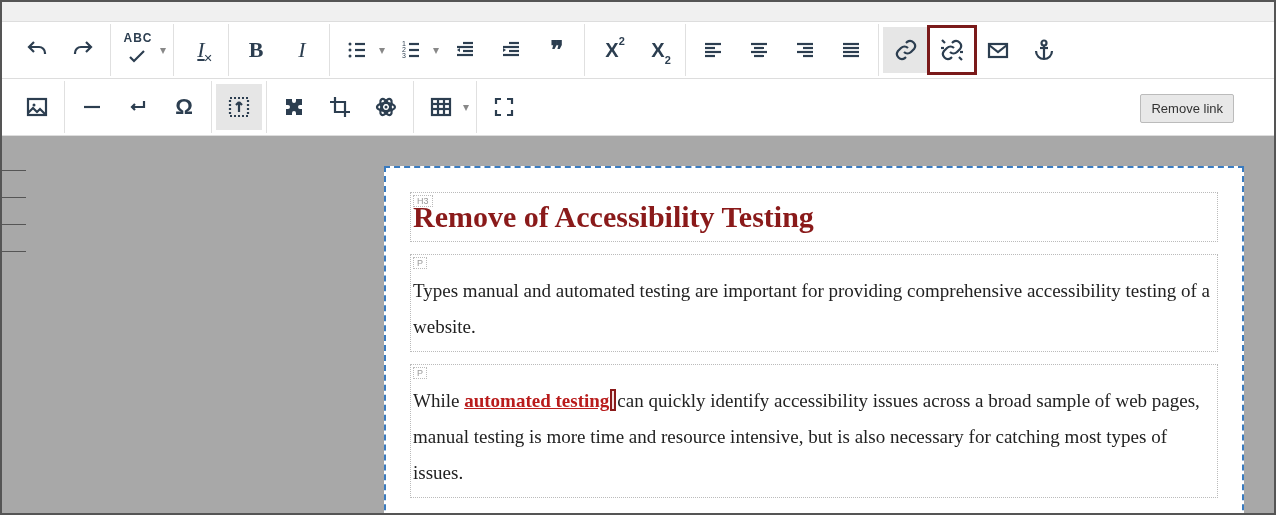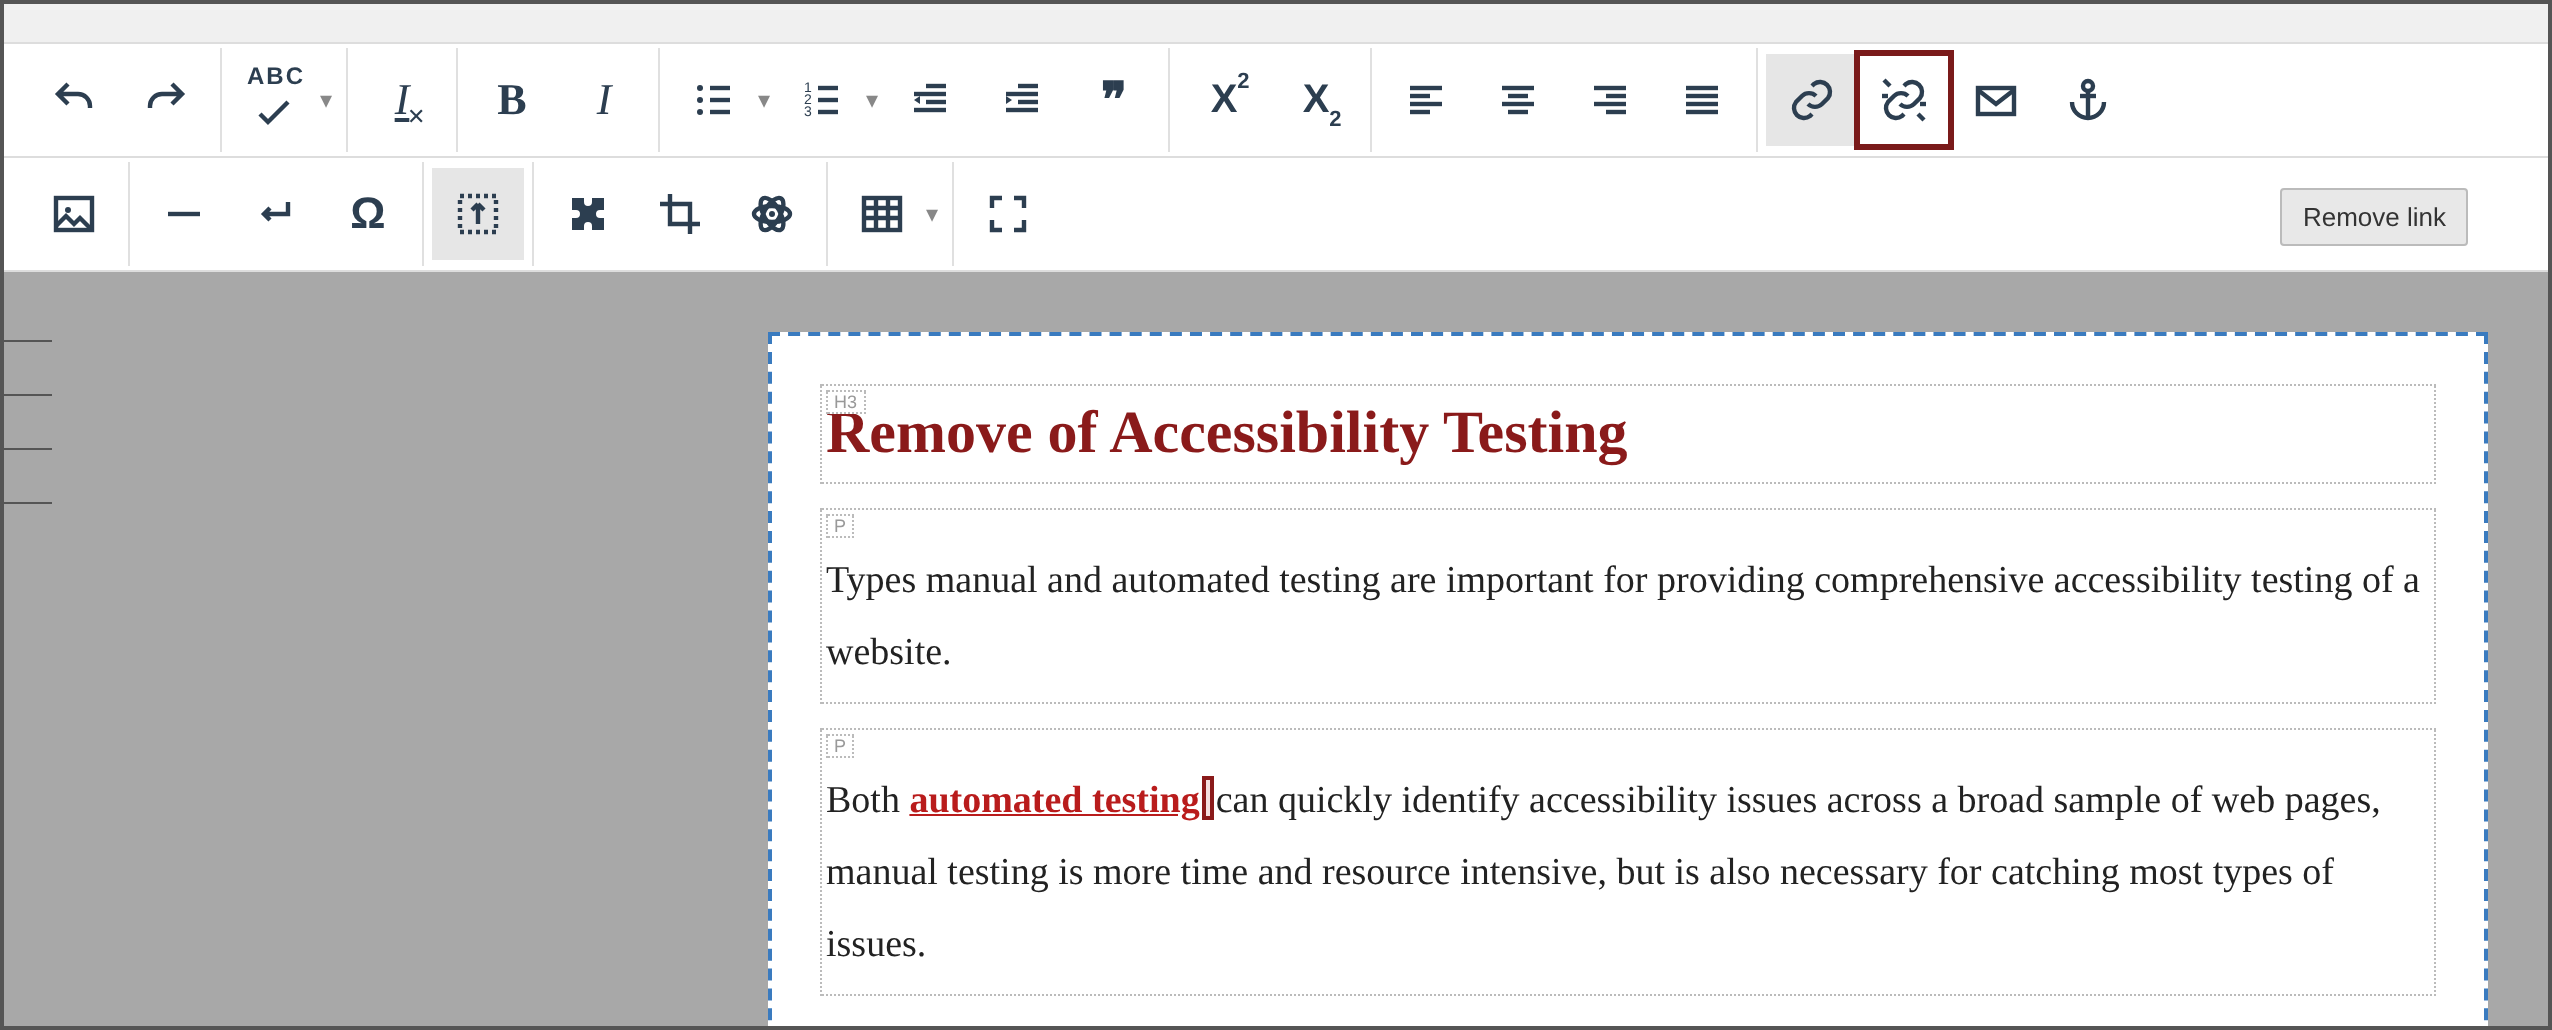--- a/index.html
+++ b/index.html
@@ -425,17 +425,17 @@
       <span class="block-badge">H3</span>
       <div class="heading">Remove of Accessibility Testing</div>
     </div>
     <div class="block">
       <span class="block-badge">P</span>
       <div class="paragraph">Types manual and automated testing are important for providing comprehensive accessibility testing of a website.</div>
     </div>
     <div class="block">
       <span class="block-badge">P</span>
       <div class="paragraph">
-        <span>Both </span><a class="link-text">automated testing</a><span class="cursor-mark"></span><span>can quickly identify accessibility issues across a broad sample of web pages, manual testing is more time and resource intensive, but is also necessary for catching most types of issues.</span>
+        <span>While </span><a class="link-text">automated testing</a><span class="cursor-mark"></span><span>can quickly identify accessibility issues across a broad sample of web pages, manual testing is more time and resource intensive, but is also necessary for catching most types of issues.</span>
       </div>
     </div>
   </div>
 </div>
 
 </body></html>

